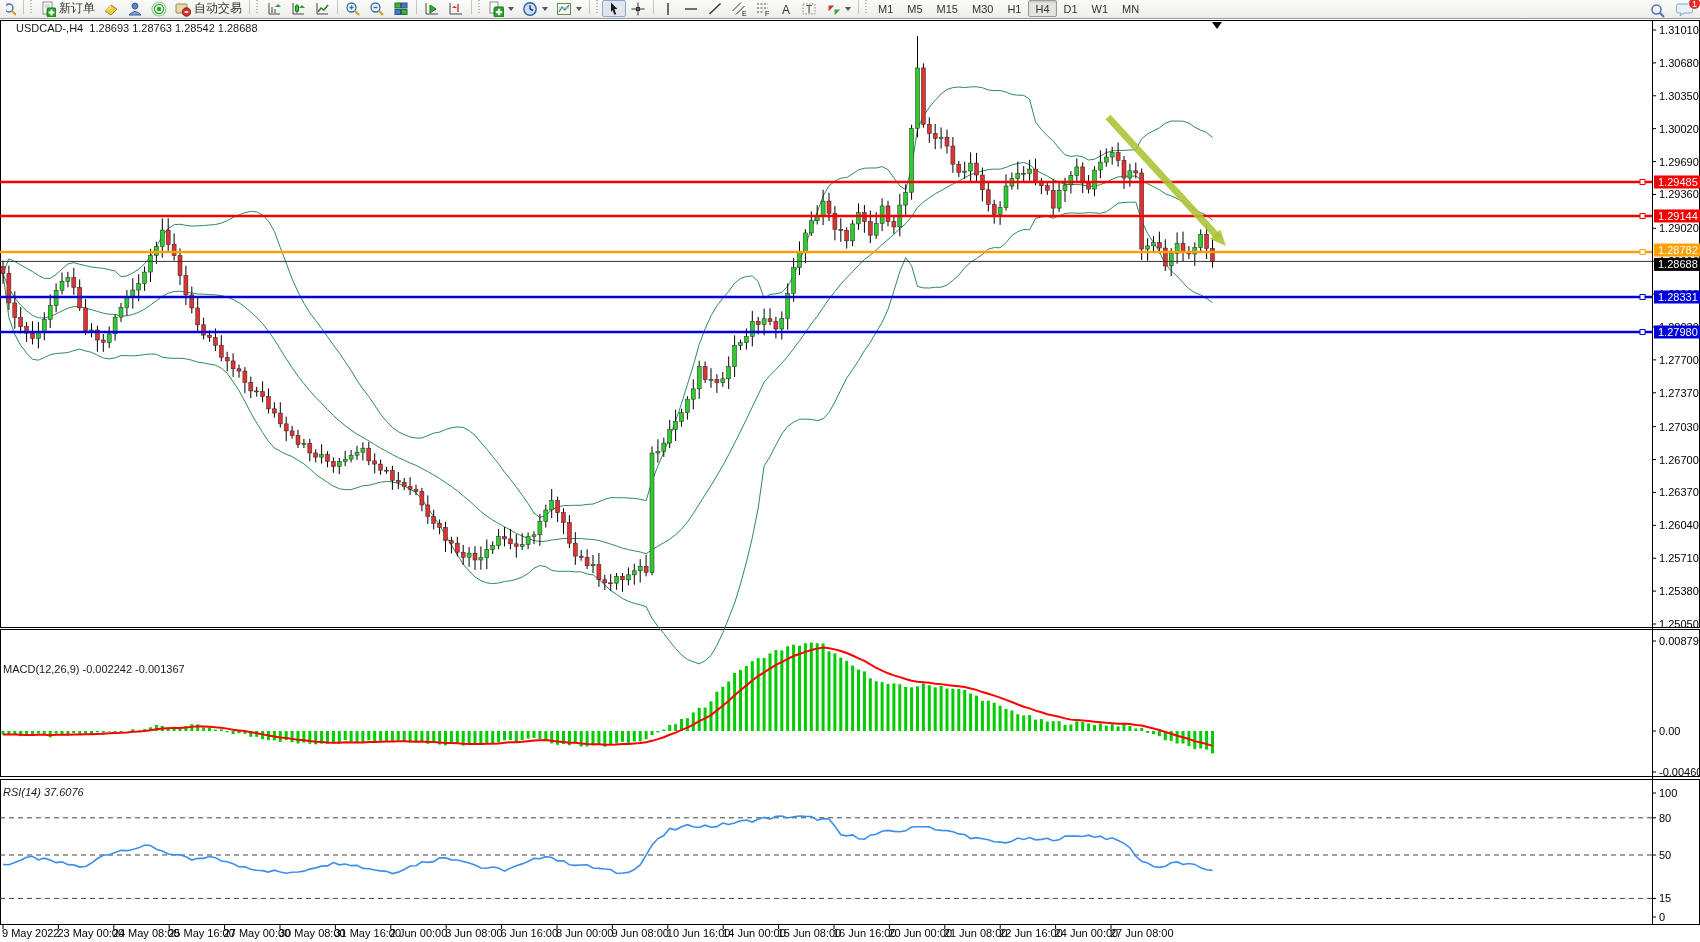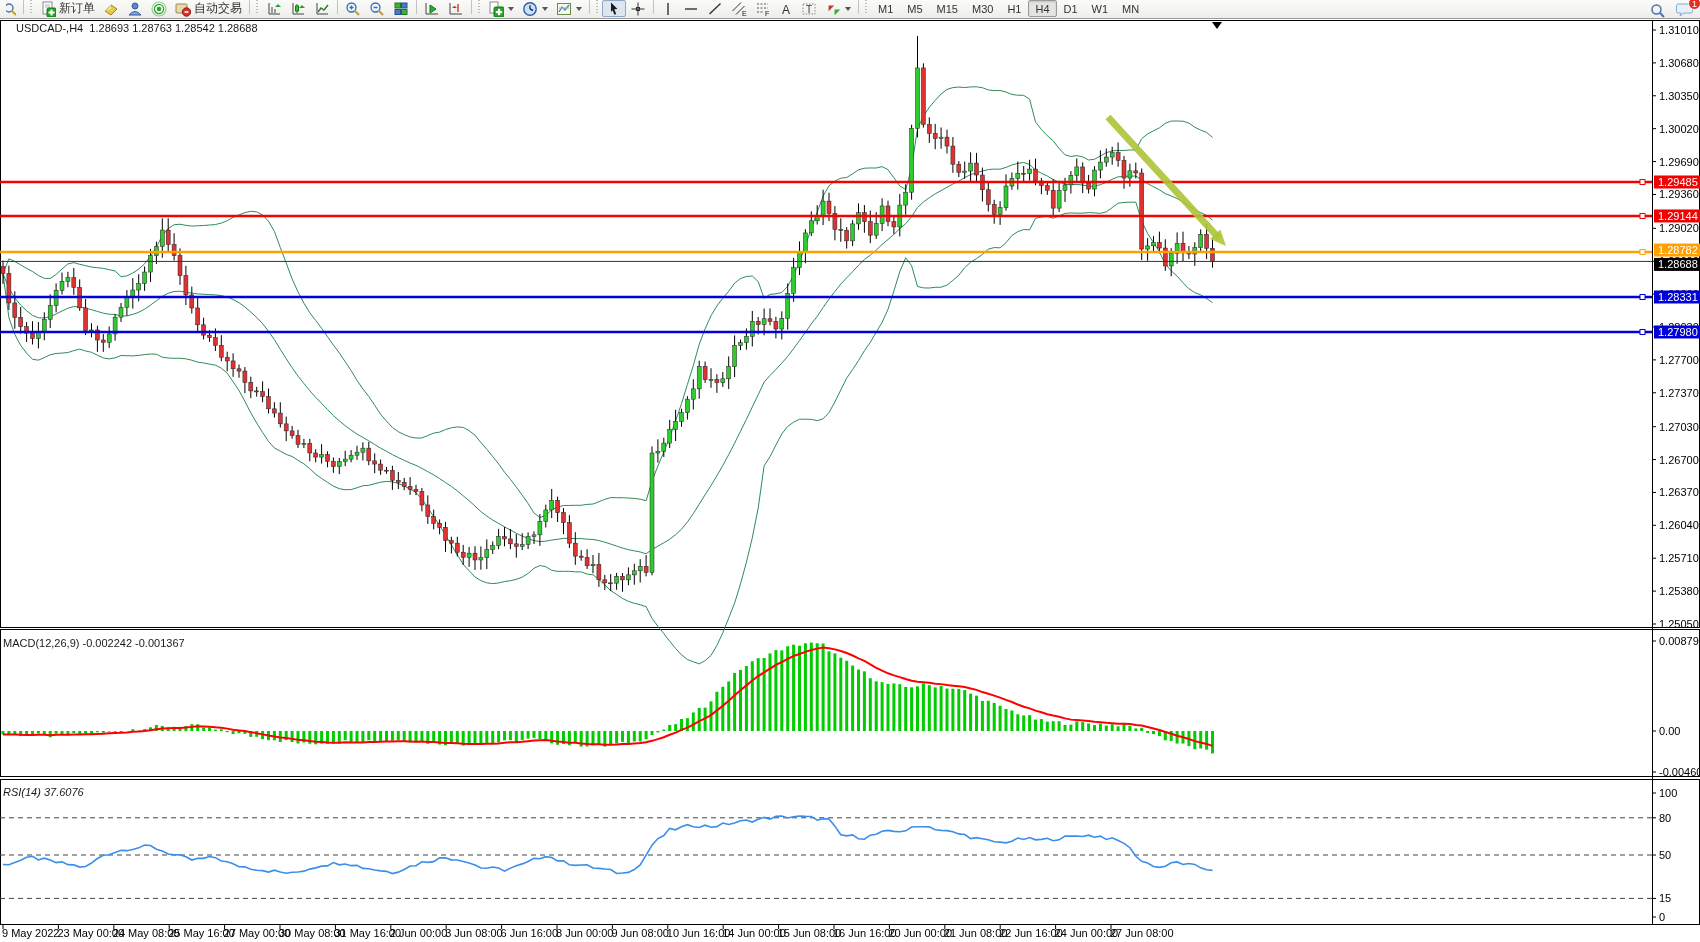--- a/index.html
+++ b/index.html
@@ -25,21 +25,21 @@
   .tb-right{position:absolute;right:6px;top:1px;display:flex;align-items:center;gap:10px;}
   .badge{position:absolute;top:-4px;right:-7px;min-width:13px;height:13px;border-radius:7px;
     background:#e03024;color:#fff;font-size:9px;line-height:13px;text-align:center;padding:0 2px;
     border:1px solid #fff;}
   .bubble-wrap{position:relative;}
   
   .ovl{position:absolute;z-index:3;font-size:11px;color:#1a1a1a;white-space:pre;}
   #chart-title{top:22px;left:16px;}
   .title-caret{position:absolute;top:26px;left:5px;width:0;height:0;
     border-left:4px solid #222;border-top:3px solid transparent;border-bottom:3px solid transparent;}
-  #macd-label{top:637px;left:3px;}
+  #macd-label{top:663px;left:3px;}
   #rsi-label{top:786px;left:3px;font-style:italic;}
   svg text{font-family:"Liberation Sans","DejaVu Sans",sans-serif;}
 </style>
 </head>
 <body>
 
 <div id="app">
 
   <div class="toolbar">
     <div class="tb-btn">

